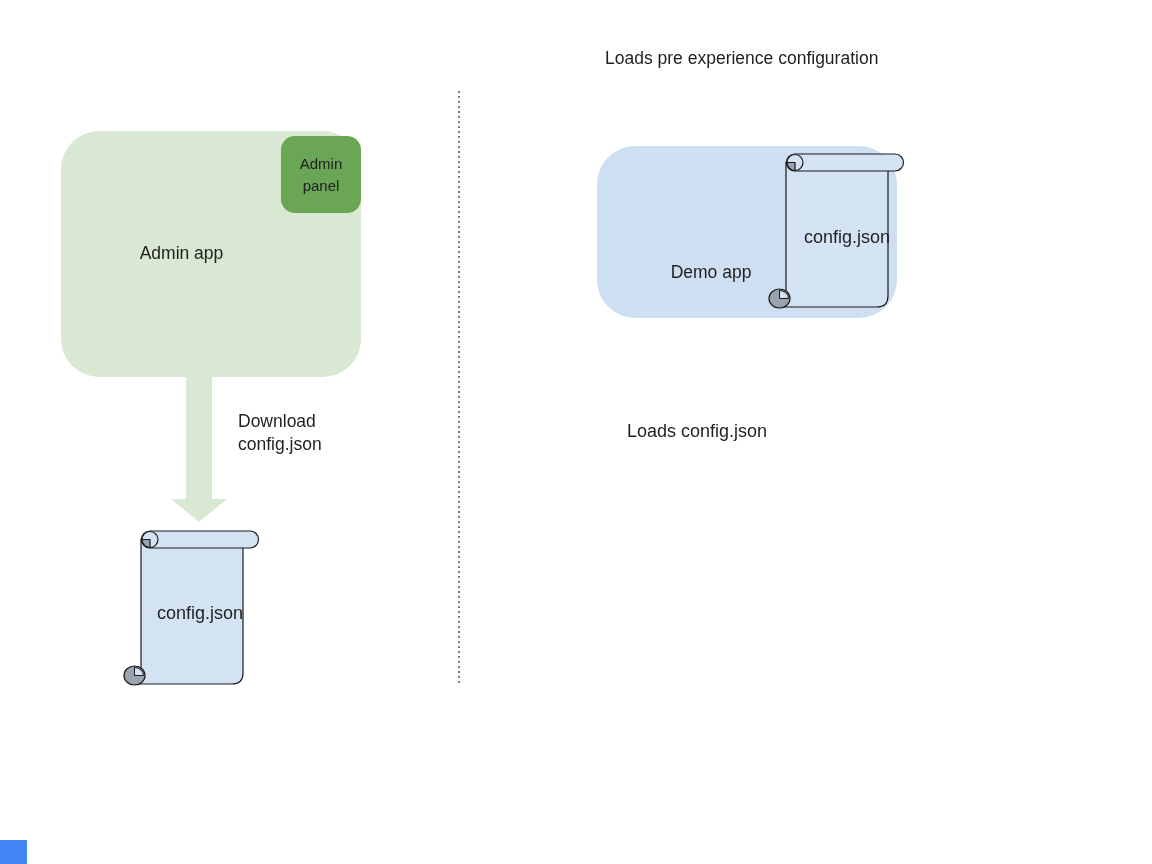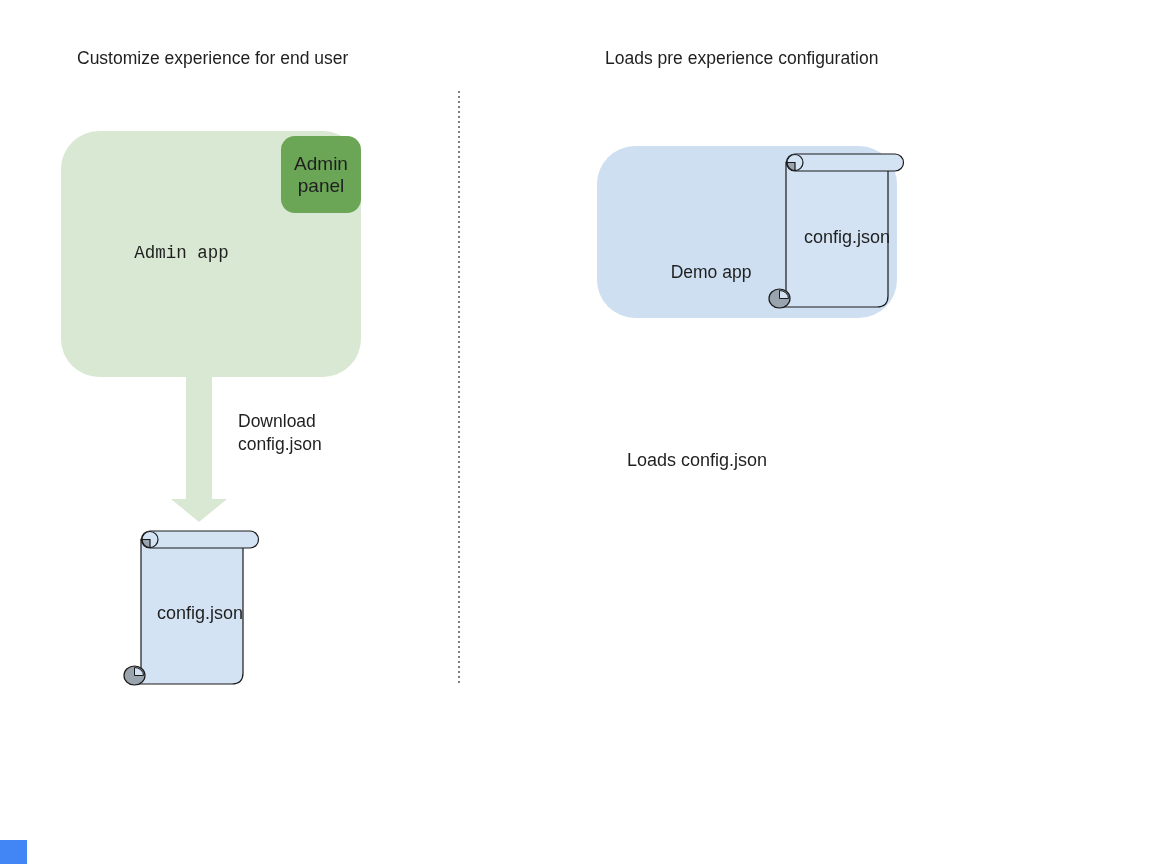--- a/index.html
+++ b/index.html
@@ -35,40 +35,40 @@
     left:597px;top:146px;width:300px;height:172px;
     background:var(--blue_box,#cddff1);
   }
   .box-label{
     position:absolute;
     font-size:17.5px;
     line-height:22px;
     text-align:center;
     white-space:nowrap;
   }
-  #admin-app-label{left:0;width:241px;top:111px;font-family:Liberation Mono, monospace;}
+  #admin-app-label{left:0;width:241px;top:111px;}
   #demo-app-label{left:14px;width:200px;top:115px;}
   #admin-panel{
     position:absolute;
     right:0;top:5px;
     width:80px;height:77px;
     background:var(--green_dark,#6ba556);
     border-radius:14px;
     display:flex;align-items:center;justify-content:center;
     text-align:center;
-    font-size:19px;line-height:22px;
+    font-size:15px;line-height:22px;
   }
   #down-arrow{position:absolute;left:171px;top:377px;}
   .annotation{
     position:absolute;
     font-size:17.5px;
     line-height:22.5px;
   }
   #download-label{left:238px;top:410px;width:112px;}
-  #loads-caption{left:627px;top:449px;font-size:18px;white-space:nowrap;}
+  #loads-caption{left:627px;top:420px;font-size:18px;white-space:nowrap;}
   .scroll-svg{position:absolute;overflow:visible;}
   #left-scroll{left:120px;top:527px;}
   #right-scroll{left:765px;top:150px;}
   .scroll-label{
     position:absolute;
     font-size:18px;
     line-height:18px;
     width:102px;
     text-align:right;
     white-space:nowrap;
@@ -102,21 +102,20 @@
         <path class="scroll-wedge" d="M14.5,148.5 L23.5,148.5 A9,8 0 0 0 14.5,140.5 Z"></path>
 
         <rect class="scroll-bar" x="21.5" y="4" width="117" height="17" rx="8.5"></rect>
 
         <circle class="scroll-bar" cx="30" cy="12.5" r="8"></circle>
         <path class="scroll-curl" d="M30,12.5 L30,20.5 A8,8 0 0 1 22,12.5 Z"></path>
       </symbol>
     </defs>
   </svg>
 
-  <div class="title" id="left-title" style="left:77px;top:46px">Customize experience for end user</div>
   <div class="title" id="right-title" style="left:605px;top:46px">Loads pre experience configuration</div>
 
   <div id="divider"></div>
 
   <div class="app-box" id="admin-app-box">
     <div class="box-label" id="admin-app-label">Admin app</div>
     <div id="admin-panel">
       <span>Admin panel</span>
     </div>
   </div>

